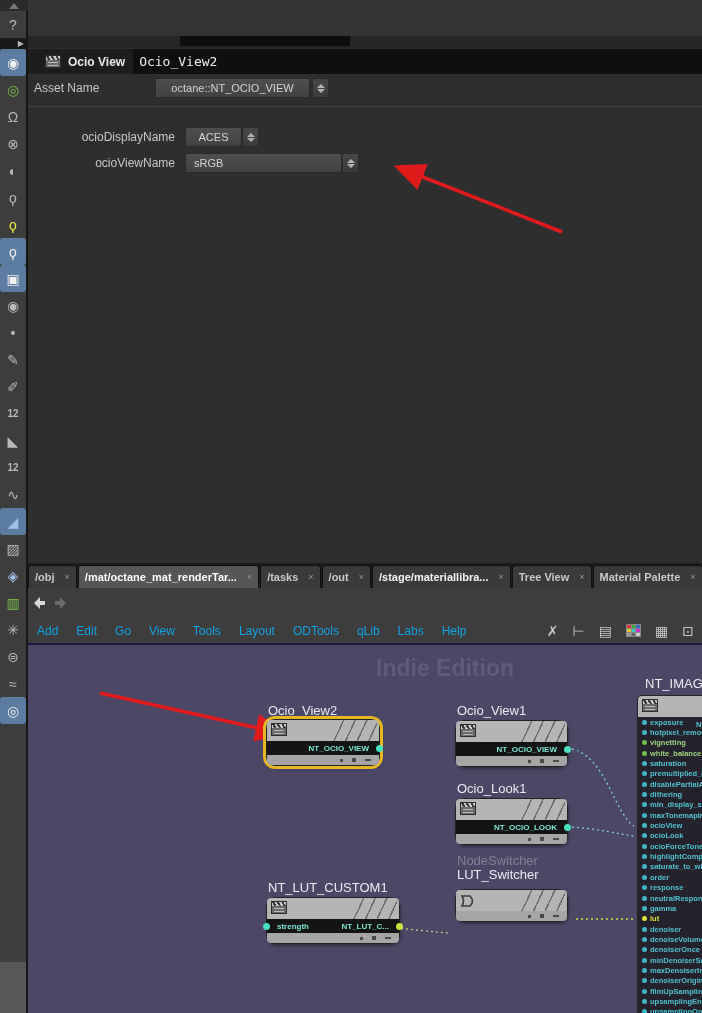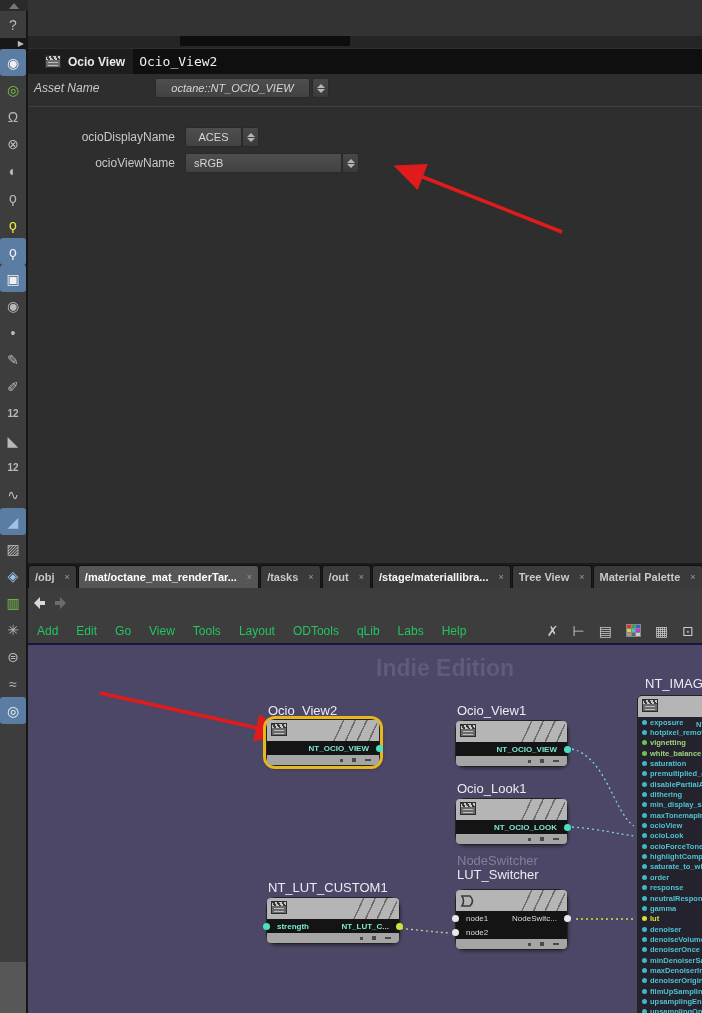--- a/index.html
+++ b/index.html
@@ -29,21 +29,21 @@
   #title-bar { left:0; top:13px; width:674px; height:25px; background:#1d1d1d; display:flex; align-items:center; }
   .clap { width:16px; height:13px; background:#6a6a6a; border:1px solid #2c2c2c; position:relative; flex:0 0 auto; }
   .clap::before { content:""; position:absolute; left:0; top:0; width:100%; height:4px;
       background:repeating-linear-gradient(60deg,#c9c9c9 0 2px,#3a3a3a 2px 4px); }
   .clap::after { content:""; position:absolute; left:2px; top:6px; width:10px; height:1px; background:#bbb; box-shadow:0 3px 0 #bbb; }
   #title-bar .clap { margin-left:17px; }
   #node-type-label { color:#e8e8e8; font-weight:bold; font-size:12px; margin:0 8px 0 7px; }
   #node-name-field { flex:1; height:25px; background:#0f0f0f; color:#f0f0f0;
       font-family:"DejaVu Sans Mono","Liberation Mono",monospace; font-size:13px;
       display:flex; align-items:center; padding-left:6px; }
-  #asset-row { left:0; top:40px; width:600px; height:24px; display:flex; align-items:center;font-style:italic; }
+  #asset-row { left:0; top:40px; width:600px; height:24px; display:flex; align-items:center; }
   #asset-label { color:#c8c8c8; font-size:12px; margin-left:6px; width:115px; }
   .dd { height:20px; background:linear-gradient(#4e4e4e,#424242); border:1px solid #2a2a2a;
         border-radius:2px; color:#d6d6d6; font-size:11px; display:flex; align-items:center;
         justify-content:center; }
   .spin { width:17px; height:20px; background:linear-gradient(#484848,#3a3a3a); border:1px solid #2a2a2a;
           border-radius:2px; margin-left:2px; display:flex; flex-direction:column; align-items:center; justify-content:center; gap:1px; }
   .spin i { width:0; height:0; border-left:4px solid transparent; border-right:4px solid transparent; }
   .spin i.up { border-bottom:4px solid #b5b5b5; } .spin i.dn { border-top:4px solid #b5b5b5; }
   #asset-dd { width:155px; margin-left:6px;text-align:right; }
   #pane-sep { left:0; top:70px; width:674px; height:1px; background:#414141; }
@@ -77,21 +77,21 @@
   .cube-icon::after { content:""; position:absolute; left:5px; top:-2px; width:9px; height:10px;
       background:#c98a3a; border:1px solid #6a4a1a; }
   .tiger-icon { width:18px; height:16px; margin:0 6px; border-radius:2px;
       background:repeating-linear-gradient(100deg,#e8923a 0 3px,#3a2a12 3px 5px); }
   .crumb-sep { width:8px; height:8px; border-top:2px solid #999; border-right:2px solid #999;
       transform:rotate(45deg); margin:0 6px 0 10px; flex:0 0 auto; }
 
   
   #menu-bar { left:28px; top:618px; width:674px; height:27px; background:#3d3d3d;
               border-bottom:2px solid #1a1440; display:flex; align-items:center; }
-  .menu-item { color:#22c55e; font-size:12px; padding:0 9px; }
+  .menu-item { color:#0ea5e9; font-size:12px; padding:0 9px; }
   #menu-icons { margin-left:auto; display:flex; align-items:center; gap:14px; padding-right:8px; }
   .micon { color:#c9c9c9; font-size:14px; }
   .palette-grid { width:15px; height:13px; display:grid; grid-template-columns:repeat(3,1fr);
       grid-template-rows:repeat(3,1fr); gap:1px; background:#888; padding:1px; }
   .palette-grid i:nth-child(1){background:#d33;} .palette-grid i:nth-child(2){background:#3a3;}
   .palette-grid i:nth-child(3){background:#36c;} .palette-grid i:nth-child(4){background:#dc3;}
   .palette-grid i:nth-child(5){background:#3cc;} .palette-grid i:nth-child(6){background:#c3c;}
   .palette-grid i:nth-child(7){background:#999;} .palette-grid i:nth-child(8){background:#666;}
   .palette-grid i:nth-child(9){background:#ccc;}
 
@@ -436,32 +436,20 @@
 
   <div class="node-typelabel" style="left:429px; top:208px;">NodeSwitcher</div>
   <div class="node-label" style="left:429px; top:222px;">LUT_Switcher</div>
   <div class="hnode" style="left:427px; top:244px; width:113px;">
     <div class="nhead">
       <svg style="position:absolute;left:4px;top:4px;" width="20" height="14">
         <path d="M2 2 L10 2 Q15 7 10 12 L2 12 Q5 7 2 2 Z" fill="none" stroke="#3a3a3a" stroke-width="1.6"></path>
       </svg>
       <span class="slashes"></span>
     </div>
-    <div class="nio">
-      <div class="iorow">
-        <span class="iodot in dot-white"></span>
-        <span class="lft io-white">node1</span>
-        <span class="rgt io-white">NodeSwitc...</span>
-        <span class="iodot out dot-white"></span>
-      </div>
-      <div class="iorow">
-        <span class="iodot in dot-white"></span>
-        <span class="lft io-white">node2</span>
-      </div>
-    </div>
     <div class="nfoot">
         <span class="marks">
           <i class="mk1"></i>
           <i class="mk2"></i>
           <i class="mk3"></i>
         </span>
       </div>
   </div>
 
   <div class="node-label" style="left:240px; top:235px;">NT_LUT_CUSTOM1</div>

